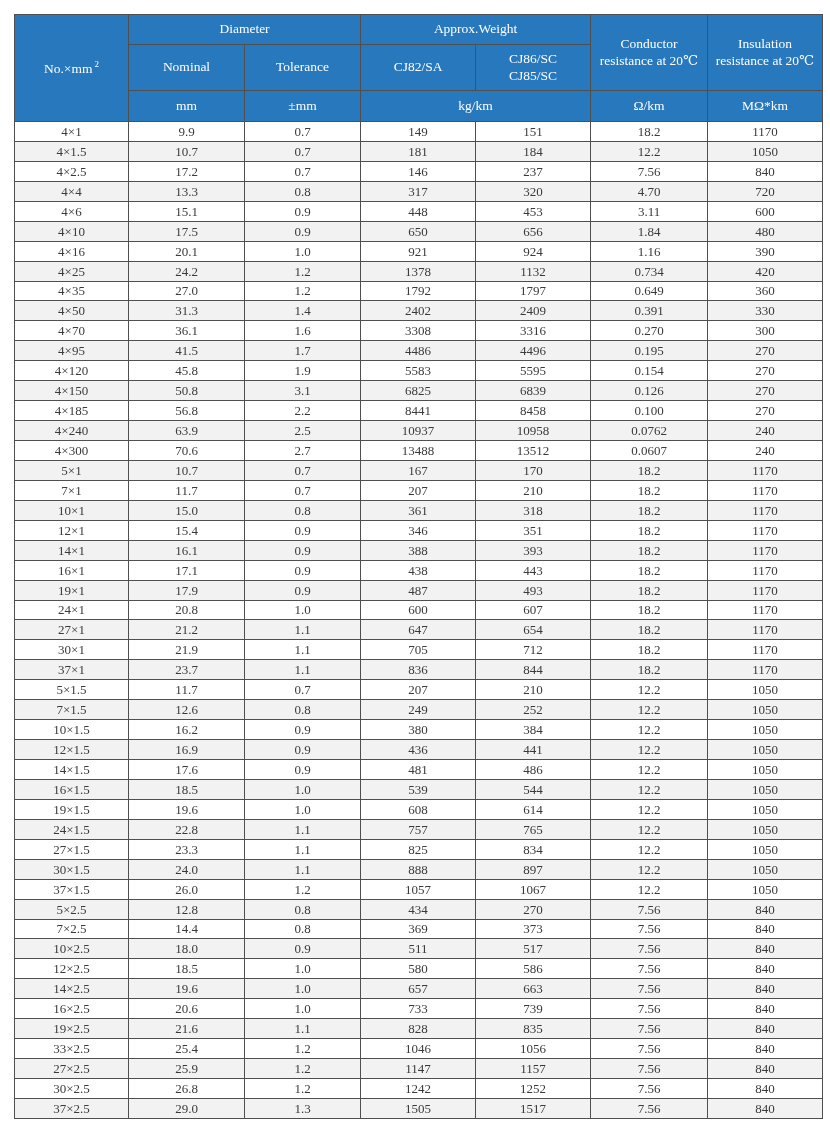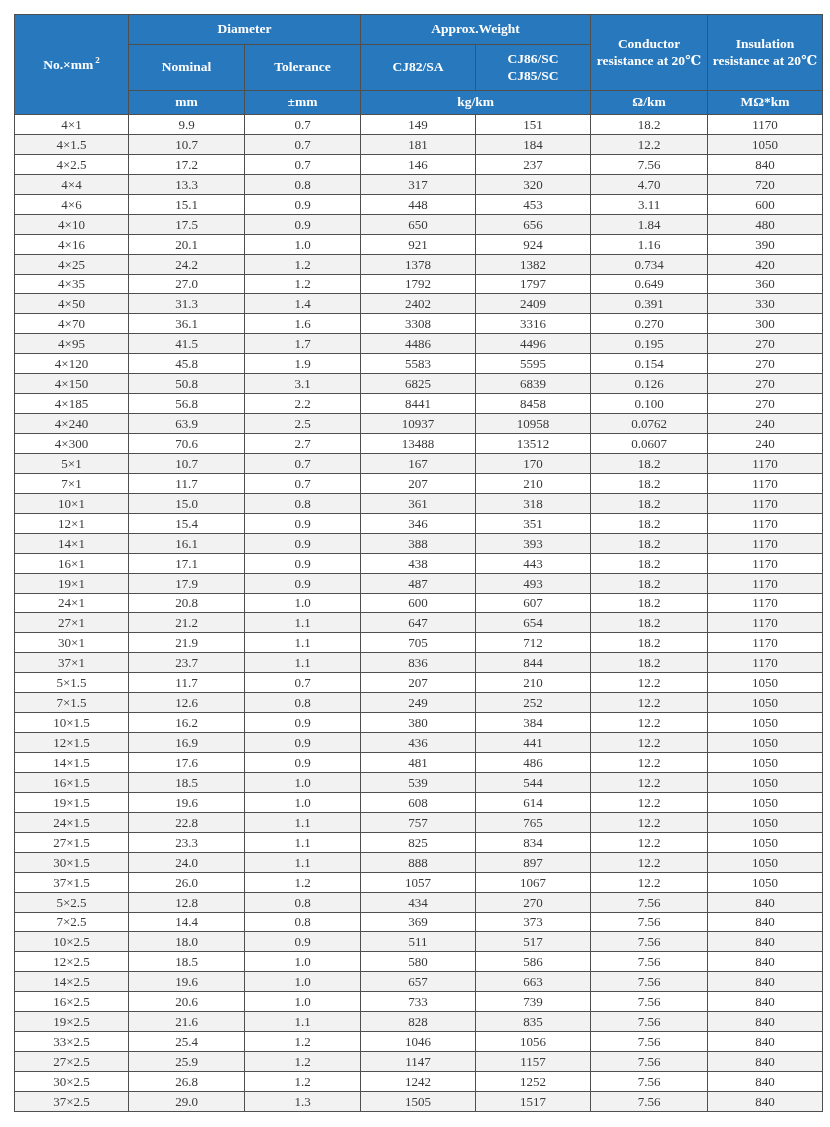--- a/index.html
+++ b/index.html
@@ -23,27 +23,27 @@
   table.spec th, table.spec td {
     border: 1px solid #4f4f4f;
     text-align: center;
     vertical-align: middle;
     padding: 0 2px;
     overflow: hidden;
   }
   thead th {
     background: #2878be;
     color: #ffffff;
-    font-weight: bold;
+    font-weight: normal;
     font-size: 13.5px;
     line-height: 1.25;
   }
   tr.h-row-1 { height: 30px; }
   tr.h-row-2 { height: 46px; }
-  tr.h-row-3 { height: 24px; }
+  tr.h-row-3 { height: 31px; }
   tbody td {
     font-size: 13px;
     color: #3a3a3a;
     height: 19.94px;
     line-height: 1;
     background: #ffffff;
   }
   tbody tr:nth-child(even) td { background: #f2f2f2; }
   sup.mm2 {
     font-size: 9px;
@@ -149,21 +149,21 @@
           <td>921</td>
           <td>924</td>
           <td>1.16</td>
           <td>390</td>
         </tr>
         <tr>
           <td>4×25</td>
           <td>24.2</td>
           <td>1.2</td>
           <td>1378</td>
-          <td>1382</td>
+          <td>1132</td>
           <td>0.734</td>
           <td>420</td>
         </tr>
         <tr>
           <td>4×35</td>
           <td>27.0</td>
           <td>1.2</td>
           <td>1792</td>
           <td>1797</td>
           <td>0.649</td>

